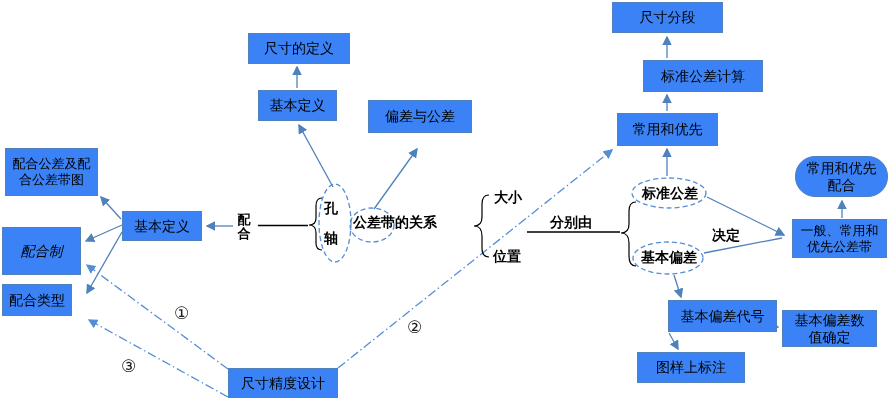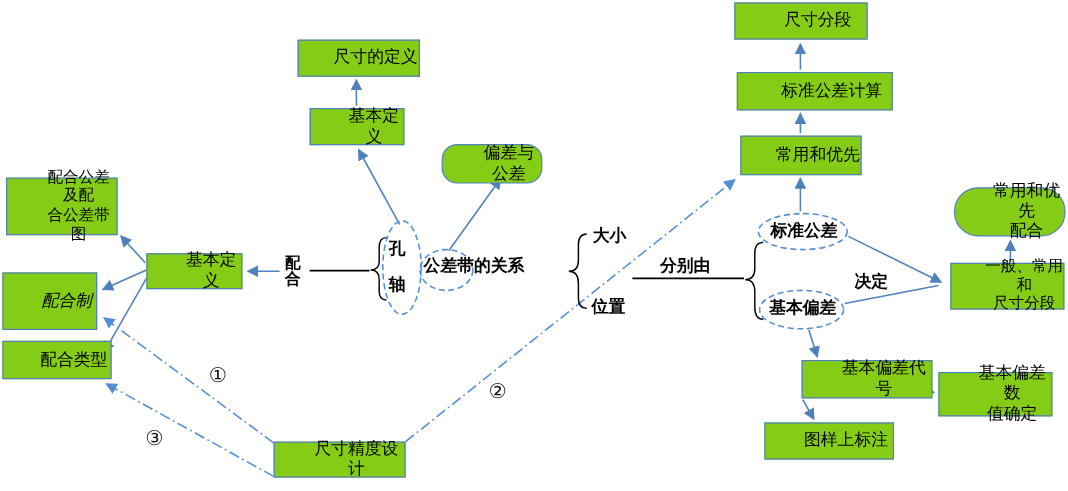--- a/index.html
+++ b/index.html
@@ -3,23 +3,23 @@
 <meta charset="utf-8">
 <style>
   html,body{margin:0;padding:0;background:#fff;}
   #canvas{
     position:relative;width:890px;height:409px;background:#ffffff;overflow:hidden;
     font-family:"DejaVu Sans","Liberation Sans",sans-serif;color:#000;
   }
   #connectors{position:absolute;left:0;top:0;z-index:0;}
   .node{
     position:absolute;z-index:2;box-sizing:border-box;
-    border:1.5px solid #4f81bd;background:#84cc16;
+    border:1.5px solid #4f81bd;background:#3b82f6;
     display:flex;align-items:center;justify-content:center;text-align:center;
-    font-size:14px;line-height:1.2;white-space:pre-line;padding-left:28px;
+    font-size:14px;line-height:1.2;white-space:pre-line;
   }
   .node.small{font-size:13px;}
   .flabel{
     position:absolute;z-index:2;font-weight:bold;font-size:14px;line-height:1.05;
     white-space:pre-line;text-align:center;color:#000;
   }
   .circnum{
     position:absolute;z-index:2;font-size:17px;font-weight:normal;color:#1a1a1a;
   }
 </style>
@@ -69,31 +69,31 @@
 
     <path d="M322,198 Q316,198 316,206 L316,218 Q316,225 309,225 Q316,225 316,233 L316,243 Q316,250 322,250" stroke="#000" stroke-width="1.2" fill="none"></path>
     <path d="M489,195 Q482,195 482,204 L482,217 Q482,226 474,226 Q482,226 482,236 L482,248 Q482,257 489,257" stroke="#000" stroke-width="1.2" fill="none"></path>
     <path d="M636,202 Q629,202 629,211 L629,224 Q629,233 621,233 Q629,233 629,243 L629,256 Q629,266 636,266" stroke="#000" stroke-width="1.2" fill="none"></path>
   </svg>
 
   <div class="node small" style="left:5px;top:148px;width:93px;height:48px;">配合公差及配
 合公差带图</div>
   <div class="node" style="left:122px;top:211px;width:80px;height:30px;">基本定义</div>
   <div class="node" style="left:2px;top:227px;width:79px;height:48px;font-style:italic;">配合制</div>
-  <div class="node" style="left:2px;top:284px;width:91px;height:32px;text-align:center;">配合类型</div>
+  <div class="node" style="left:2px;top:284px;width:70px;height:32px;text-align:center;">配合类型</div>
   <div class="node" style="left:248px;top:33px;width:102px;height:31px;">尺寸的定义</div>
   <div class="node" style="left:258px;top:90px;width:79px;height:31px;">基本定义</div>
-  <div class="node" style="left:368px;top:120px;width:84px;height:33px;border-radius:13px;">偏差与公差</div>
+  <div class="node" style="left:368px;top:100px;width:104px;height:33px;">偏差与公差</div>
   <div class="node" style="left:612px;top:2px;width:111px;height:31px;">尺寸分段</div>
-  <div class="node" style="left:614px;top:60px;width:130px;height:32px;">标准公差计算</div>
+  <div class="node" style="left:643px;top:60px;width:120px;height:32px;">标准公差计算</div>
   <div class="node" style="left:617px;top:113px;width:101px;height:33px;">常用和优先</div>
   <div class="node" style="left:795px;top:156px;width:93px;height:41px;border-radius:20px;">常用和优先
 配合</div>
   <div class="node small" style="left:792px;top:219px;width:95px;height:39px;">一般、常用和
-尺寸分段</div>
+优先公差带</div>
   <div class="node" style="left:628px;top:300px;width:109px;height:32px;margin-left:40px;">基本偏差代号</div>
   <div class="node" style="left:782px;top:310px;width:95px;height:37px;">基本偏差数
 值确定</div>
   <div class="node" style="left:637px;top:352px;width:108px;height:31px;">图样上标注</div>
   <div class="node" style="left:228px;top:368px;width:110px;height:30px;">尺寸精度设计</div>
 
   <div class="flabel" style="left:236px;top:213px;width:16px;font-size:13px;">配
 合</div>
   <div class="flabel" style="left:324px;top:201px;">孔</div>
   <div class="flabel" style="left:324px;top:231px;">轴</div>

